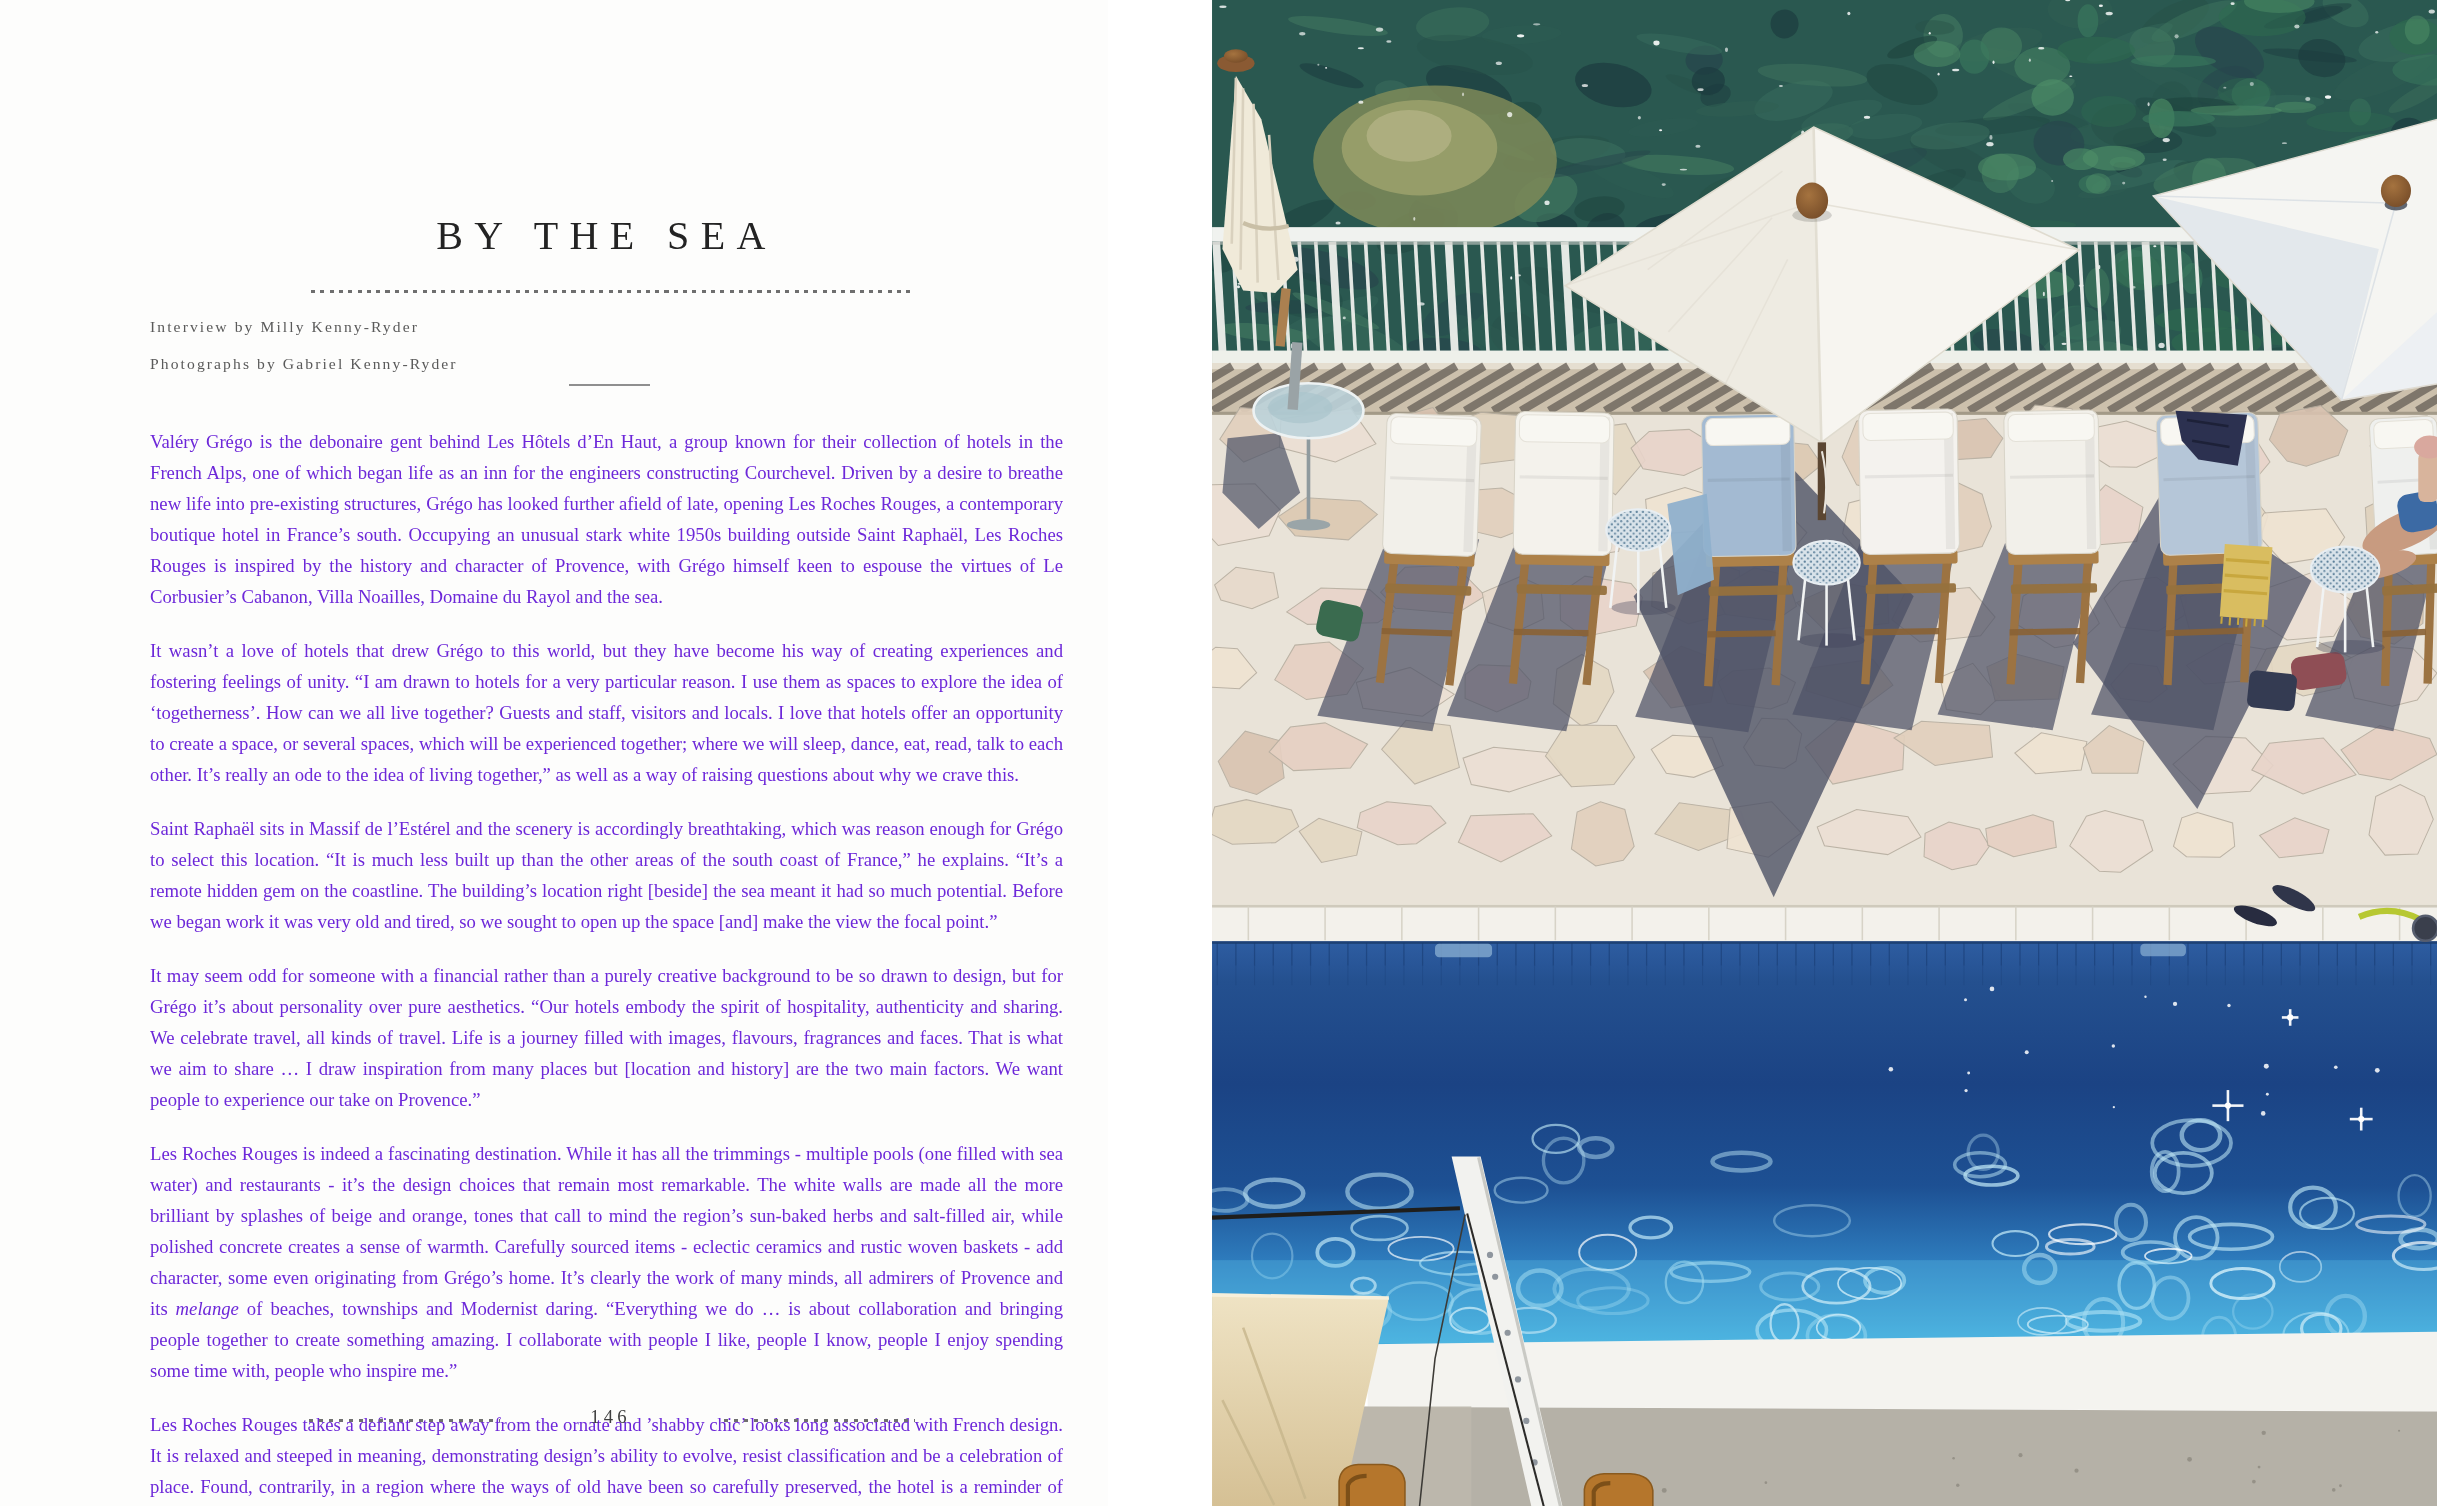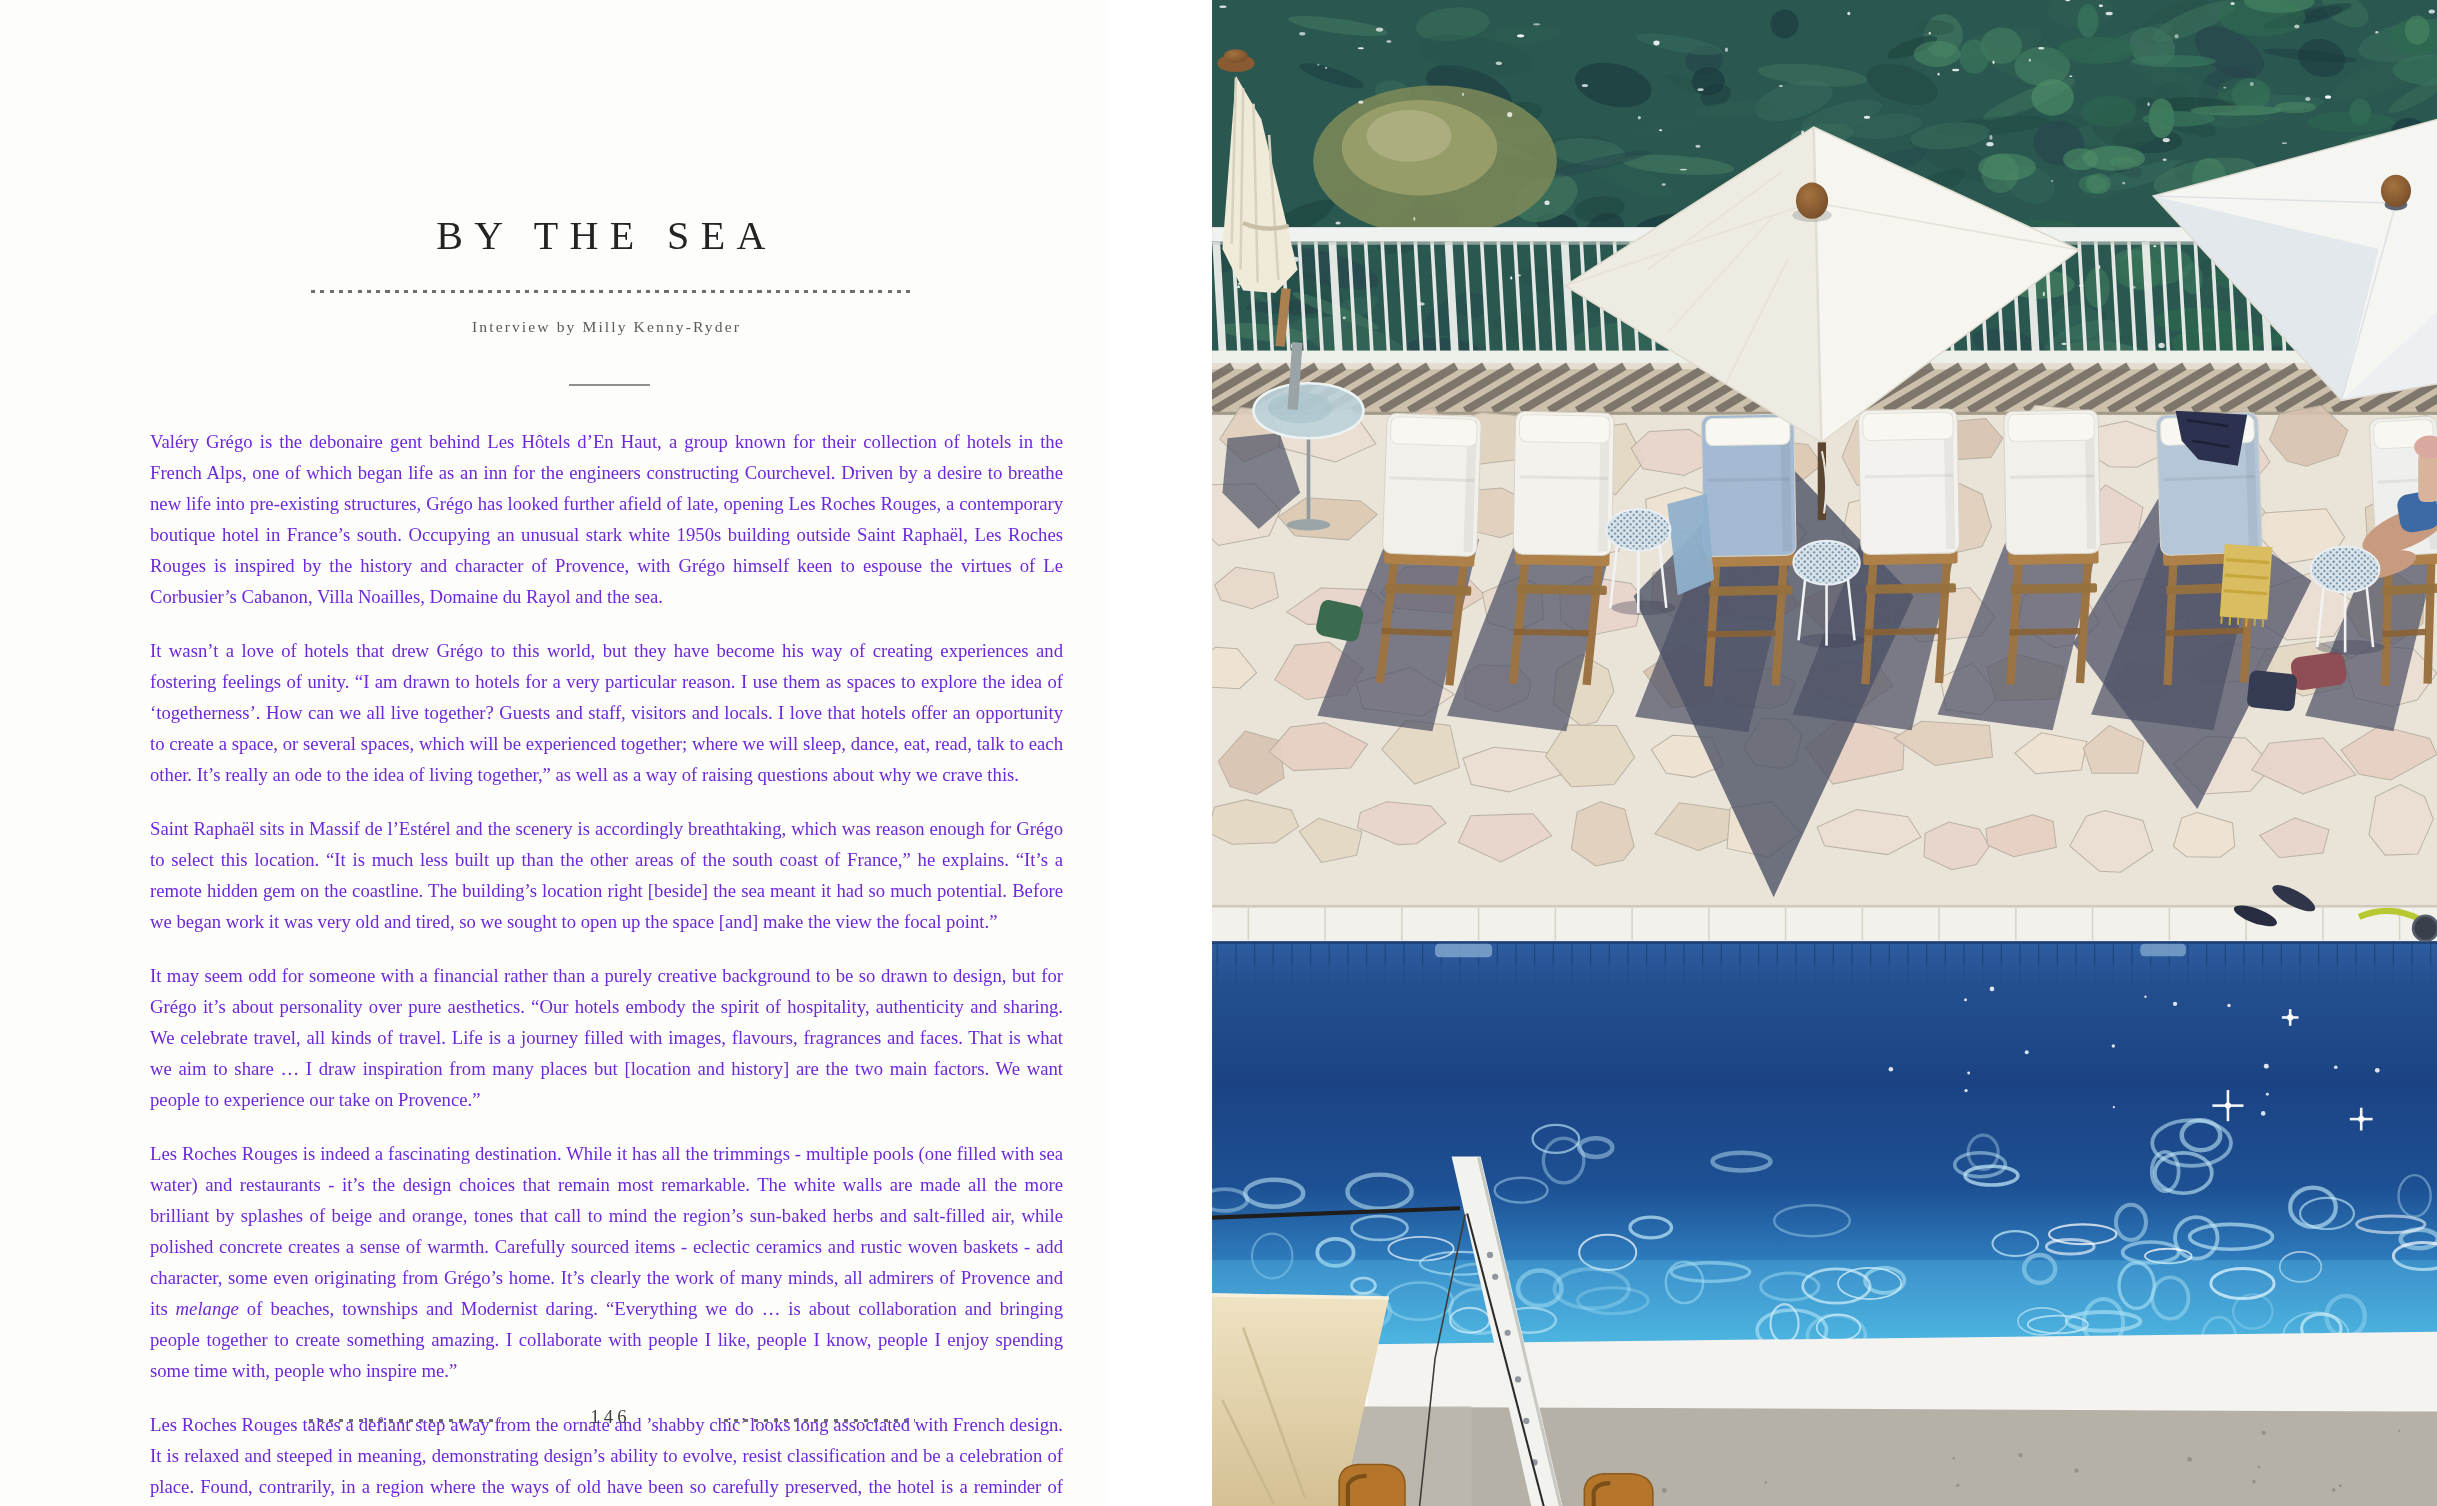--- a/index.html
+++ b/index.html
@@ -12,21 +12,21 @@
   .article-title{
     position:absolute;left:150px;top:212px;width:913px;margin:0;
     text-align:center;font-weight:400;font-size:40px;letter-spacing:11.4px;
     color:#232323;white-space:nowrap;
   }
   .dotted-rule{
     position:absolute;left:311px;top:290px;width:603px;height:3.1px;
     background:repeating-linear-gradient(90deg,#6e6e6e 0 4.1px,transparent 4.1px 9.3px);
   }
   .byline{
-    position:absolute;left:150px;width:913px;margin:0;text-align:center;
+    position:absolute;left:150px;width:913px;margin:0;text-align:left;
     font-size:15.6px;letter-spacing:2.1px;color:#5a5a5a;white-space:nowrap;
   }
   .byline-interview{top:318px;}
   .byline-photos{top:355px;}
   .byline-rule{position:absolute;left:569px;top:384px;width:81px;height:2.1px;background:#8f8f8f;}
   .body-copy{
     position:absolute;left:150px;top:393px;width:913px;
     font-size:18.7px;line-height:31px;color:#6d28d9;text-align:justify;margin-top:33px;
   }
   .body-copy p{margin:0 0 23px 0;}
@@ -46,20 +46,21 @@
 </style>
 </head>
 <body>
 
 <main>
 
   <section class="page-left">
     <h1 class="article-title">BY THE SEA</h1>
     <div class="dotted-rule"></div>
     <p class="byline byline-interview">Interview by Milly Kenny-Ryder</p>
+    <p class="byline byline-photos">Photographs by Gabriel Kenny-Ryder</p>
     <div class="byline-rule"></div>
 
     <div class="body-copy">
       <p>Valéry Grégo is the debonaire gent behind Les Hôtels d’En Haut, a group known for their collection of hotels in the French Alps, one of which began life as an inn for the engineers constructing Courchevel. Driven by a desire to breathe new life into pre-existing structures, Grégo has looked further afield of late, opening Les Roches Rouges, a contemporary boutique hotel in France’s south. Occupying an unusual stark white 1950s building outside Saint Raphaël, Les Roches Rouges is inspired by the history and character of Provence, with Grégo himself keen to espouse the virtues of Le Corbusier’s Cabanon, Villa Noailles, Domaine du Rayol and the sea.</p>
       <p>It wasn’t a love of hotels that drew Grégo to this world, but they have become his way of creating experiences and fostering feelings of unity. “I am drawn to hotels for a very particular reason. I use them as spaces to explore the idea of ‘togetherness’. How can we all live together? Guests and staff, visitors and locals. I love that hotels offer an opportunity to create a space, or several spaces, which will be experienced together; where we will sleep, dance, eat, read, talk to each other. It’s really an ode to the idea of living together,” as well as a way of raising questions about why we crave this.</p>
       <p>Saint Raphaël sits in Massif de l’Estérel and the scenery is accordingly breathtaking, which was reason enough for Grégo to select this location. “It is much less built up than the other areas of the south coast of France,” he explains. “It’s a remote hidden gem on the coastline. The building’s location right [beside] the sea meant it had so much potential. Before we began work it was very old and tired, so we sought to open up the space [and] make the view the focal point.”</p>
       <p>It may seem odd for someone with a financial rather than a purely creative background to be so drawn to design, but for Grégo it’s about personality over pure aesthetics. “Our hotels embody the spirit of hospitality, authenticity and sharing. We celebrate travel, all kinds of travel. Life is a journey filled with images, flavours, fragrances and faces. That is what we aim to share … I draw inspiration from many places but [location and history] are the two main factors. We want people to experience our take on Provence.”</p>
       <p><span>Les Roches Rouges is indeed a fascinating destination. While it has all the trimmings - multiple pools (one filled with sea water) and restaurants - it’s the design choices that remain most remarkable. The white walls are made all the more brilliant by splashes of beige and orange, tones that call to mind the region’s sun-baked herbs and salt-filled air, while polished concrete creates a sense of warmth. Carefully sourced items - eclectic ceramics and rustic woven baskets - add character, some even originating from Grégo’s home. It’s clearly the work of many minds, all admirers of Provence and its </span><em>melange</em><span> of beaches, townships and Modernist daring. “Everything we do …  is about collaboration and bringing people together to create something amazing. I collaborate with people I like, people I know, people I enjoy spending some time with, people who inspire me.”</span></p>
       <p>Les Roches Rouges takes a defiant step away from the ornate and ’shabby chic’ looks long associated with French design. It is relaxed and steeped in meaning, demonstrating design’s ability to evolve, resist classification and be a celebration of place. Found, contrarily, in a region where the ways of old have been so carefully preserved, the hotel is a reminder of how much originality is adored and that in France, when it comes to style, nothing is ever truly fixed.</p>
     </div>

